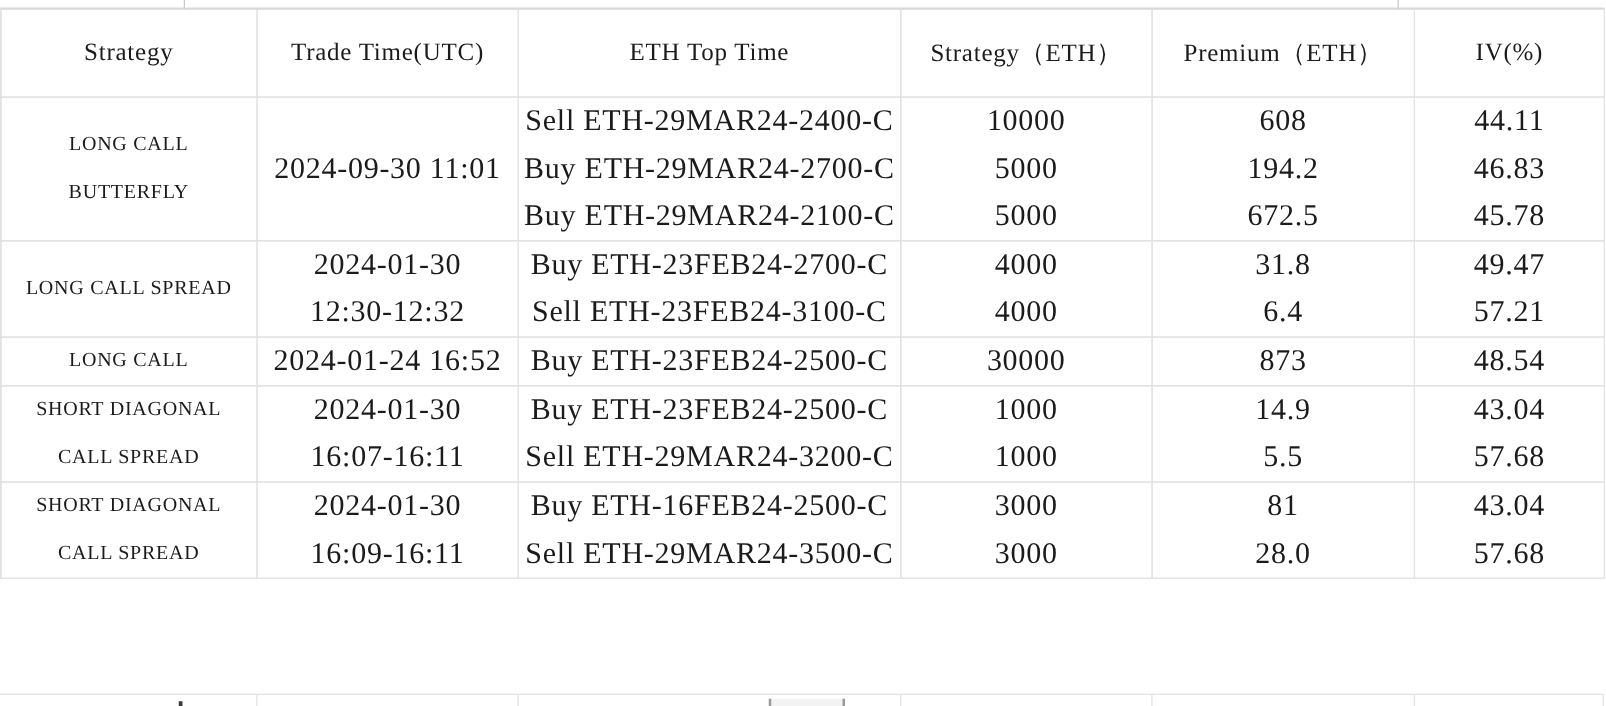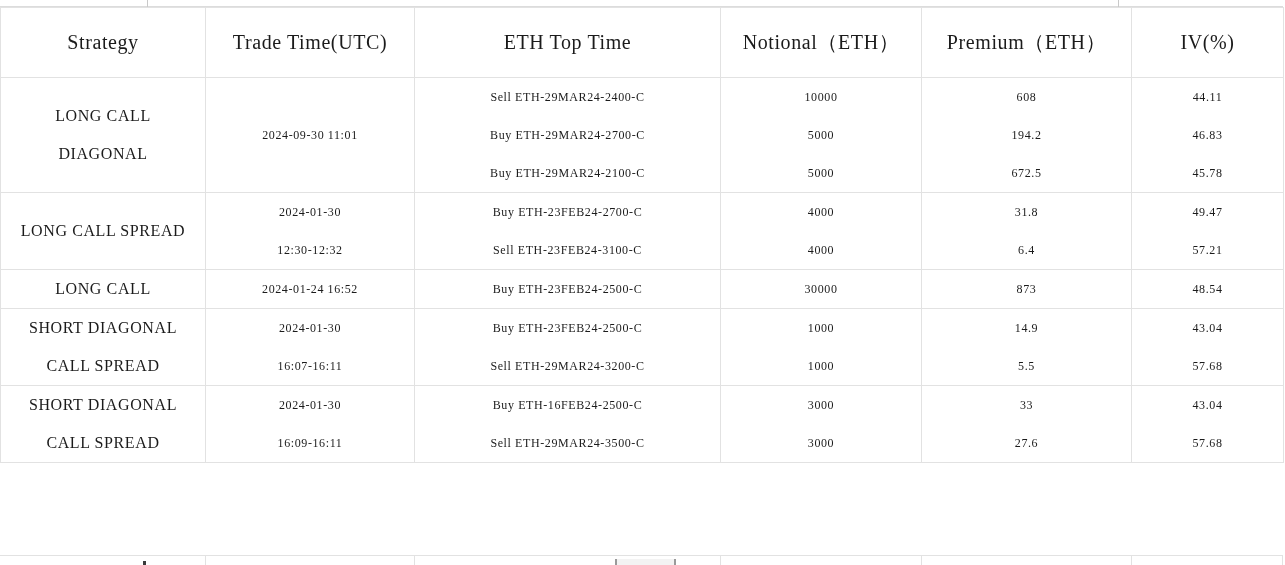--- a/index.html
+++ b/index.html
@@ -62,21 +62,21 @@
     background: #ffffff;
   }
 
   th.hdr {
     height: 69px;
     font-size: 20px;
     letter-spacing: 1.4px;
   }
 
   td.cell {
-    font-size: 12px;
+    font-size: 24px;
     line-height: 38px;
     padding: 6px 4px;
   }
 
   td.strategy {
     font-size: 16px;
     letter-spacing: 1.2px;
   }
 
   .lines span {
@@ -140,31 +140,31 @@
       <col style="width:306px">
       <col style="width:201px">
       <col style="width:210px">
       <col style="width:152px">
     </colgroup>
     <thead>
       <tr>
         <th class="hdr">Strategy</th>
         <th class="hdr">Trade Time(UTC)</th>
         <th class="hdr">ETH Top Time</th>
-        <th class="hdr">Notional（ETH）</th>
+        <th class="hdr">Strategy（ETH）</th>
         <th class="hdr">Premium（ETH）</th>
         <th class="hdr">IV(%)</th>
       </tr>
     </thead>
     <tbody>
         <tr>
           <td class="cell c-strategy strategy">
             <div class="lines">
               <span>LONG CALL</span>
-              <span>DIAGONAL</span>
+              <span>BUTTERFLY</span>
             </div>
           </td>
           <td class="cell c-trade_time">
             <div class="lines">
               <span>2024-09-30 11:01</span>
             </div>
           </td>
           <td class="cell c-eth_top_trade">
             <div class="lines">
               <span>Sell ETH-29MAR24-2400-C</span>
@@ -321,22 +321,22 @@
             </div>
           </td>
           <td class="cell c-notional">
             <div class="lines">
               <span>3000</span>
               <span>3000</span>
             </div>
           </td>
           <td class="cell c-premium">
             <div class="lines">
-              <span>33</span>
-              <span>27.6</span>
+              <span>81</span>
+              <span>28.0</span>
             </div>
           </td>
           <td class="cell c-iv">
             <div class="lines">
               <span>43.04</span>
               <span>57.68</span>
             </div>
           </td>
         </tr>
       </tbody>

